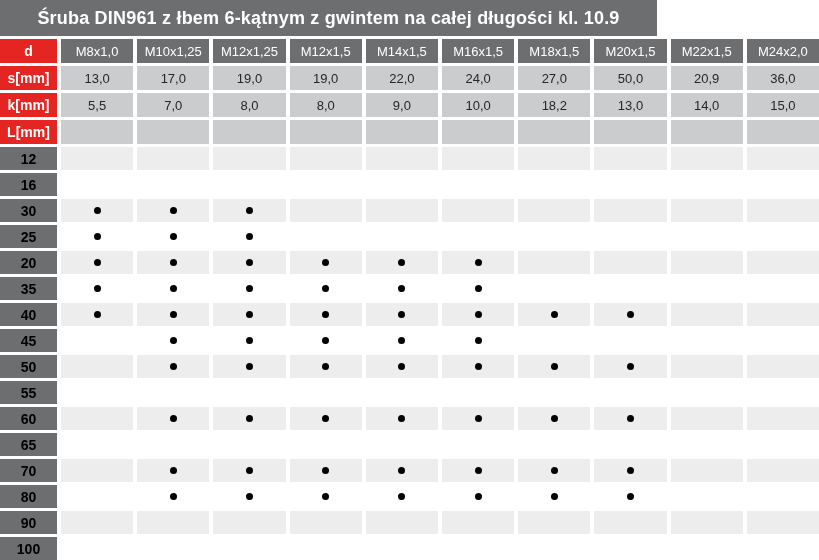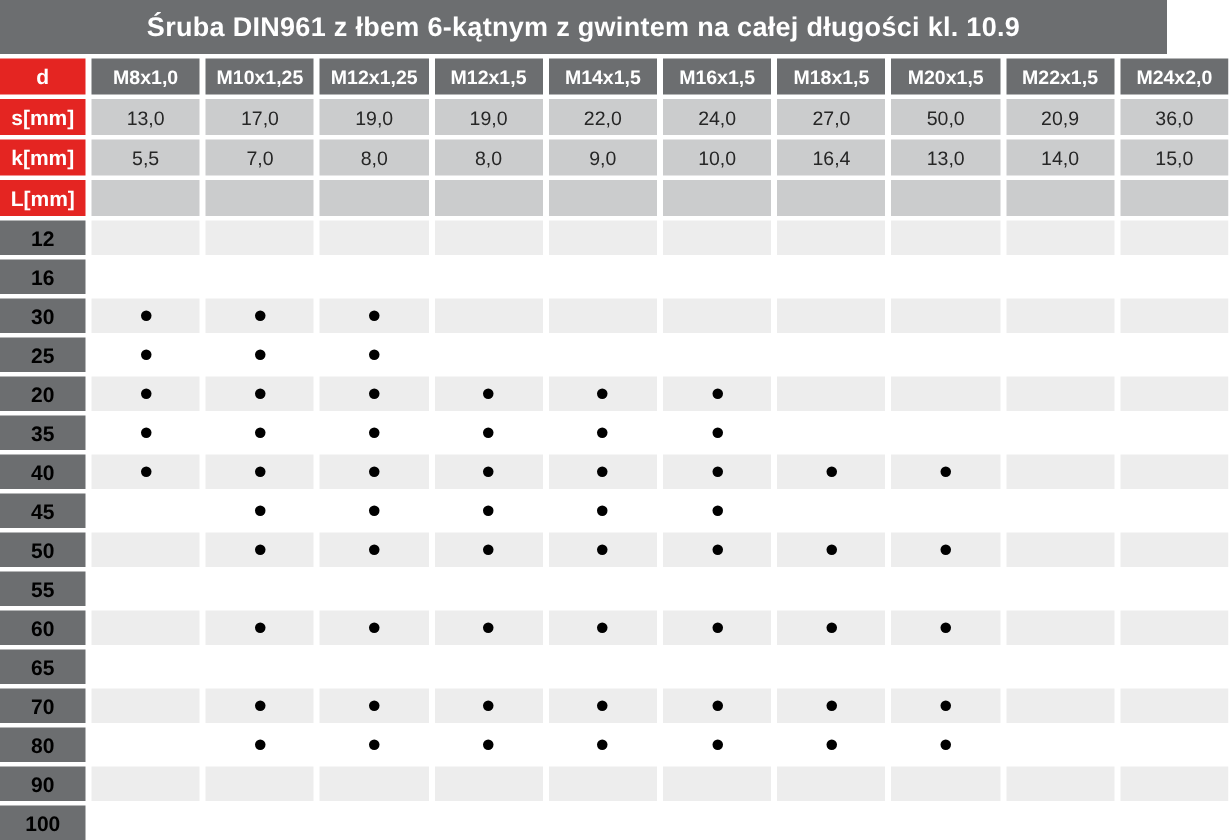--- a/index.html
+++ b/index.html
@@ -14,21 +14,21 @@
   }
   * { box-sizing: border-box; }
   html, body {
     margin: 0; padding: 0;
     width: 819px; height: 560px;
     overflow: hidden;
     background: #ffffff;
     font-family: "Liberation Sans", sans-serif;
   }
   .title-bar {
-    width: 778px; height: 36px;
+    width: 657px; height: 36px;
     background: var(--header-bg);
     color: var(--title-text);
     display: flex; align-items: center; justify-content: center;
     font-size: 18px; font-weight: bold;
     letter-spacing: 0.2px;
   }
   .grid {
     margin-top: 3px;
     display: grid;
     grid-template-columns: 57px repeat(10, 1fr);
@@ -46,21 +46,21 @@
   }
   .cell.red {
     background: var(--accent-red);
     color: #ffffff;
     font-weight: bold;
     font-size: 14px;
   }
   .cell.hdr {
     background: var(--header-bg);
     color: #ffffff;
-    font-weight: bold;
+    font-weight: normal;
     font-size: 13px;
   }
   .cell.lenlbl {
     background: var(--header-bg);
     color: #000000;
     font-weight: bold;
     font-size: 14px;
   }
   .cell.spec { background: var(--spec-bg); }
   .cell.alt { background: var(--row-alt); }
@@ -100,21 +100,21 @@
     <div class="cell spec">50,0</div>
     <div class="cell spec">20,9</div>
     <div class="cell spec">36,0</div>
     <div class="cell red">k[mm]</div>
     <div class="cell spec">5,5</div>
     <div class="cell spec">7,0</div>
     <div class="cell spec">8,0</div>
     <div class="cell spec">8,0</div>
     <div class="cell spec">9,0</div>
     <div class="cell spec">10,0</div>
-    <div class="cell spec">16,4</div>
+    <div class="cell spec">18,2</div>
     <div class="cell spec">13,0</div>
     <div class="cell spec">14,0</div>
     <div class="cell spec">15,0</div>
     <div class="cell red">L[mm]</div>
     <div class="cell spec"></div>
     <div class="cell spec"></div>
     <div class="cell spec"></div>
     <div class="cell spec"></div>
     <div class="cell spec"></div>
     <div class="cell spec"></div>

